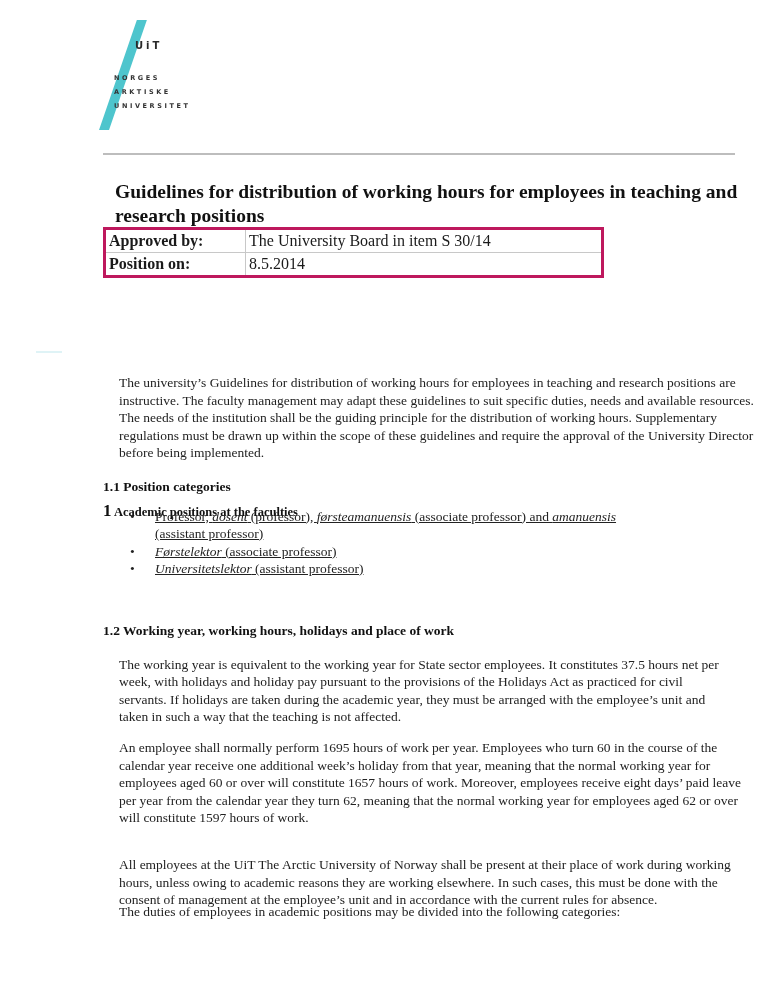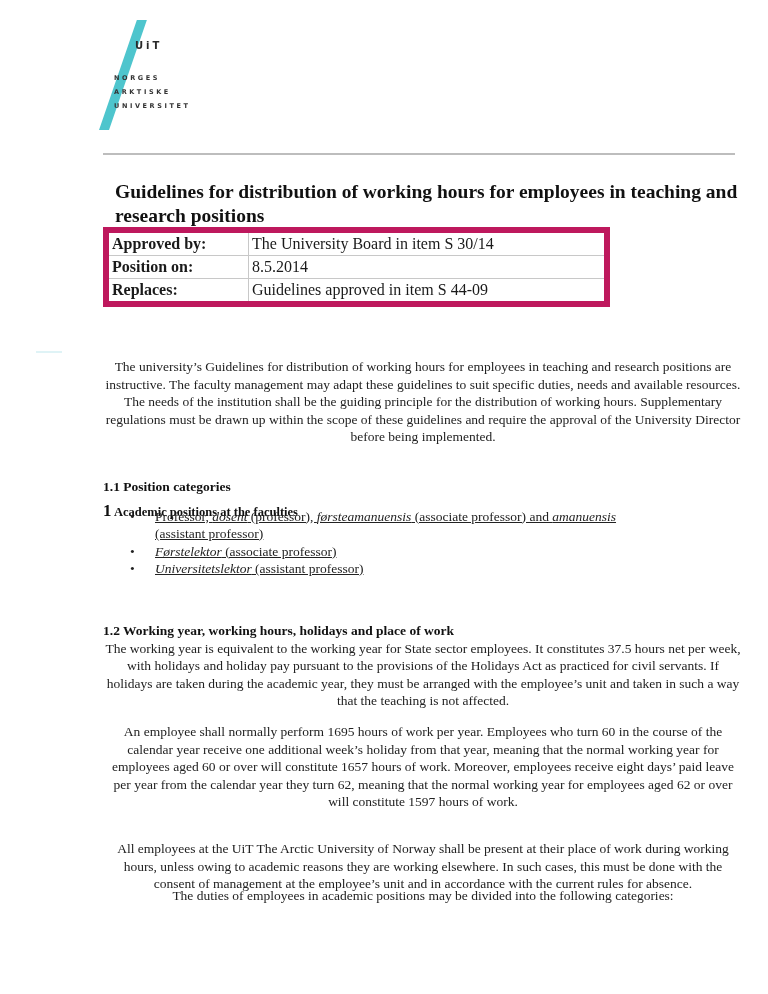--- a/index.html
+++ b/index.html
@@ -11,40 +11,40 @@
     .logo .slash { left: 55px; }
     .logo .uit { position: absolute; left: 91px; top: 40px; font-family: "DejaVu Sans", sans-serif;
                  font-weight: bold; font-size: 10px; letter-spacing: 3px; color: #2a2a2a; }
     .logo .sub { position: absolute; left: 70px; top: 71px; font-family: "DejaVu Sans", sans-serif;
                  font-weight: bold; font-size: 6.5px; letter-spacing: 2.6px; color: #333; line-height: 14px;
                  width: 66px; }
     .topline { position: absolute; left: 103px; top: 153px; width: 632px; height: 2px; background: #bdbdbd; }
     .title { position: absolute; left: 103px; top: 168px; width: 630px; margin: 12px;
              font-family: "Liberation Serif", serif; font-weight: bold; font-size: 19.5px; line-height: 24px; color: #111; }
     table.meta { position: absolute; left: 103px; top: 227px; border-collapse: collapse;
-                 border: 6px solid #be185d; font-size: 16px; }
+                 border: 3px solid #be185d; font-size: 16px; }
     table.meta td { border: 1px solid #c8c8c8; padding: 0 3px; height: 22px; line-height: 22px; }
     table.meta td.k { width: 133px; font-weight: bold; }
     table.meta td.v { width: 349px; }
     .marker { position: absolute; left: 36px; top: 351px; width: 26px; height: 2px; background: #dff3f6; }
     .body { position: absolute; left: 103px; width: 640px; font-size: 13.5px; line-height: 17.5px; color: #222; }
     .p1 { top: 358px; }
     .h1 { position: absolute; left: 103px; top: 469px; font-weight: bold; font-size: 12.5px; color: #111; margin-top: 32px; }
     .h1 .num { font-size: 17px; }
     .h2 { font-weight: bold; font-size: 13.5px; color: #111; }
     .s11 { top: 478px; }
     ul.cat { margin: 12px; padding: 0 0 0 40px; list-style: none; text-decoration: underline; }
     ul.cat li { position: relative; padding-left: 0; }
     ul.cat li::before { content: "\2022"; position: absolute; left: -25px; }
     .s12 { top: 622px; }
     .p3 { top: 723px; }
     .p4 { top: 840px; }
     .s13 { top: 887px; }
     i { font-style: italic; }
-    p { margin: 0; text-align: center; }
+    p { margin: 16px; }
   </style>
 </head>
 <body>
 
 <div class="logo">
   <div class="slash"></div>
   <div class="uit">UiT</div>
   <div class="sub">
     <div>NORGES</div>
     <div>ARKTISKE</div>
@@ -58,24 +58,20 @@
 
 <table class="meta">
   <tbody>
       <tr>
     <td class="k">Approved by:</td>
     <td class="v">The University Board in item S 30/14</td>
   </tr>
   <tr>
     <td class="k">Position on:</td>
     <td class="v">8.5.2014</td>
-  </tr>
-  <tr>
-    <td class="k">Replaces:</td>
-    <td class="v">Guidelines approved in item S 44-09</td>
   </tr>
 </tbody>
   </table>
 
 <div class="marker"></div>
 
 <p class="body p1">The university’s Guidelines for distribution of working hours for employees in teaching and research positions are instructive. The faculty management may adapt these guidelines to suit specific duties, needs and available resources. The needs of the institution shall be the guiding principle for the distribution of working hours. Supplementary regulations must be drawn up within the scope of these guidelines and require the approval of the University Director before being implemented.</p>
 
 <div class="h1">
   <span class="num">1</span>

